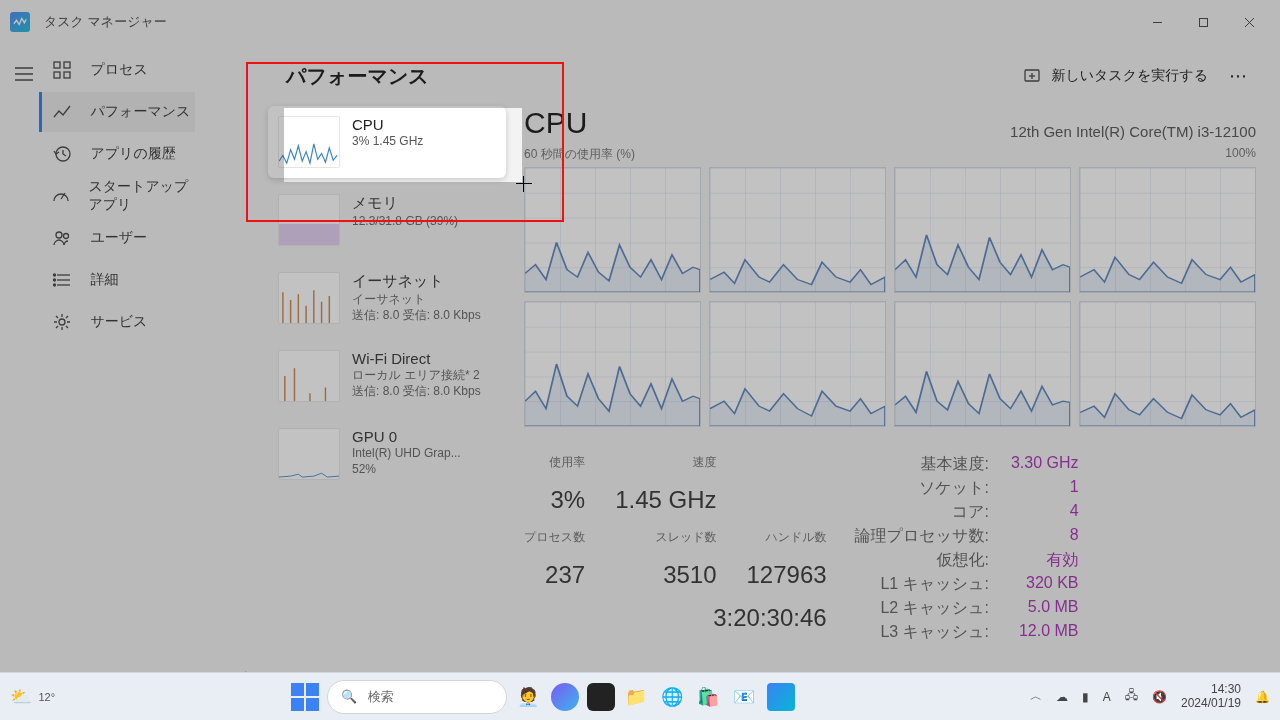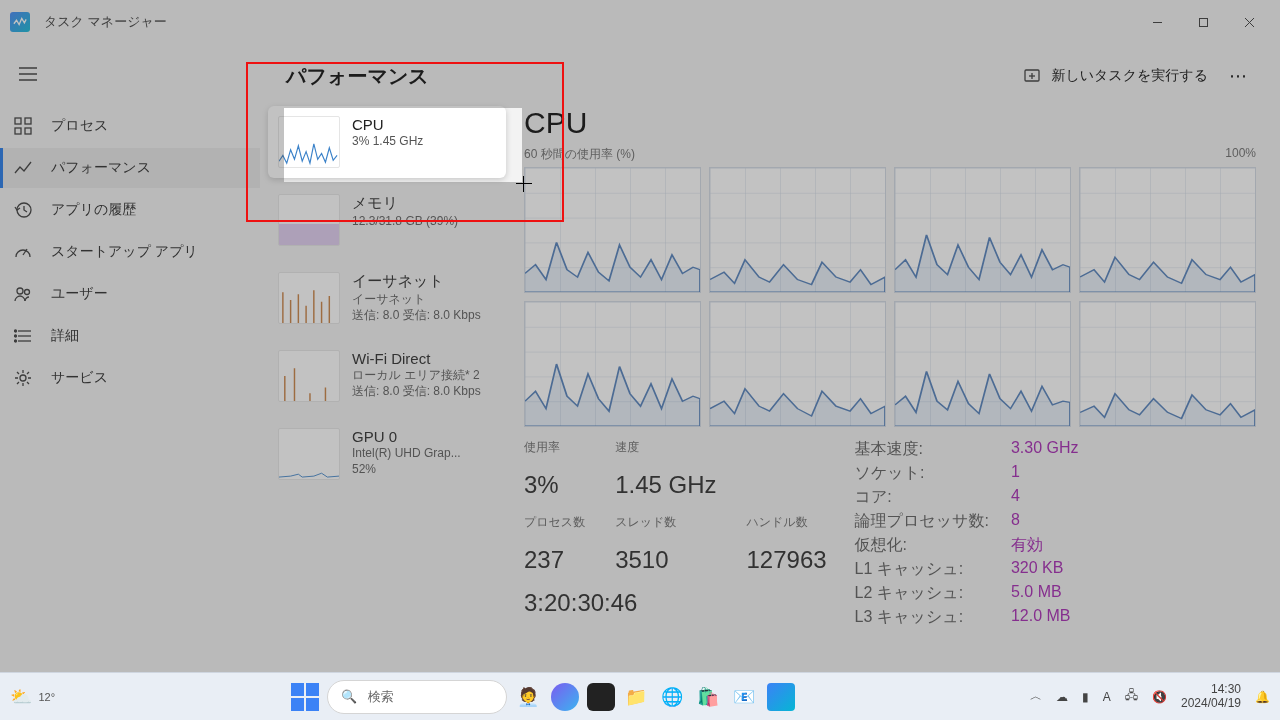--- a/index.html
+++ b/index.html
@@ -10,21 +10,21 @@
 .titlebar { height: 44px; display: flex; align-items: center; padding: 16px 8px; }
 .titlebar .app-icon { width: 20px; height: 20px; background: linear-gradient(135deg,#3b82f6,#06b6d4); border-radius: 3px; margin: 0 14px 0 2px; display:flex;align-items:center;justify-content:center;}
 .titlebar .app-icon svg{width:14px;height:14px;}
 .titlebar .title { font-size: 13px; color: #333; }
 .titlebar .spacer { flex: 1; }
 .winbtn { width: 46px; height: 32px; display: flex; align-items: center; justify-content: center; color:#444; }
 .winbtn svg{width:11px;height:11px;}
 
 .body-area { flex: 1; display: flex; }
 
-.sidebar { width: 260px; display: flex; flex-direction: column; padding-top: 6px; }
+.sidebar { width: 260px; display: flex; flex-direction: row; padding-top: 6px; }
 .hamburger { width: 40px; height: 40px; display: flex; align-items: center; justify-content: center; margin: 4px 0 12px 8px; }
 .navlist { display: flex; flex-direction: column; gap: 2px; }
 .navitem { display: flex; align-items: center; height: 40px; padding-left: 10px; gap: 18px; font-size: 14px; color:#222; border-left: 3px solid transparent; }
 .navitem.active { background: rgba(0,0,0,0.05); border-left: 3px solid #1a73e8; }
 .navitem .nicon { width: 20px; height:20px; display:flex;align-items:center;justify-content:center; color:#333;}
 .sidebar .bottom { margin-top: auto; padding-bottom: 12px; }
 
 .content { flex: 1; display: flex; flex-direction: column; padding: 12px 24px 0 8px; }
 .content-header { display: flex; align-items: center; height: 40px; margin-bottom: 10px; }
 .content-header h2 { font-size: 20px; font-weight: 600; margin-left: 18px; }
@@ -47,21 +47,21 @@
 .detail-header { display:flex; align-items:flex-end; justify-content:space-between; margin-bottom:6px; }
 .detail-header h1 { font-size:30px; font-weight:400; }
 .detail-header .model { font-size:15px; color:#444; }
 .subhead { display:flex; justify-content:space-between; font-size:12px; color:#666; margin-bottom:4px; }
 
 .chartgrid { display:grid; grid-template-columns: repeat(4,1fr); grid-template-rows: repeat(2,1fr); gap:8px; height:260px; }
 .cell { border:1px solid #d0d7e2; background:#fff; position:relative; overflow:hidden; }
 .cell svg{position:absolute;bottom:0;left:0;width:100%;height:100%;}
 .cell .grid-lines{position:absolute;inset:0;background-image:linear-gradient(to right,rgba(200,210,225,.4) 1px,transparent 1px),linear-gradient(to bottom,rgba(200,210,225,.4) 1px,transparent 1px);background-size:20% 20%;}
 
-.stats { display:flex; gap:28px; margin-top:12px; }
+.stats { display:flex; gap:28px; margin-top:27px;text-align:right; }
 .bigstats { display:grid; grid-template-columns: auto auto auto; column-gap:30px; row-gap:4px; }
 .bigstats .lbl { font-size:12px; color:#666; }
 .bigstats .val { font-size:24px; font-weight:400; color:#222; }
 .bigstats .wide { grid-column:1/4; }
 .kvs { display:grid; grid-template-columns:auto auto; column-gap:22px; row-gap:3px; font-size:16px; }
 .kvs .k { color:#555; }
 .kvs .v { color:#a21caf; }
 
 .highlight-box { position:absolute; border:2px solid #e11; pointer-events:none; }
 .nodim { position:absolute; background:transparent; box-shadow: 0 0 0 2000px rgba(80,80,80,0.35); pointer-events:none; }
@@ -294,20 +294,21 @@
                 <div class="ptitle">GPU 0</div>
                 <div class="psub" style="white-space:pre-line">Intel(R) UHD Grap...
 52%</div>
               </div>
           </div>
         </div>
 
         <div class="detail">
           <div class="detail-header">
             <h1>CPU</h1>
+            <div class="model">12th Gen Intel(R) Core(TM) i3-12100</div>
           </div>
           <div class="subhead">
             <span>60 秒間の使用率 (%)</span>
             <span>100%</span>
           </div>
           <div class="chartgrid">
             <div class="cell">
                 <div class="grid-lines"></div>
                 <svg viewBox="0 0 100 100" preserveAspectRatio="none">
                   <polyline fill="rgba(90,140,200,.15)" stroke="#4a7ab8" stroke-width="1" points="0,85 6,78 12,90 18,60 24,82 30,88 36,68 42,84 48,91 54,62 60,80 66,88 72,74 78,90 84,70 90,85 96,80 100,82 100,100 0,100"></polyline>
@@ -429,17 +430,17 @@
   </div>
   <div class="tray">
     <span>︿</span>
     <span>☁</span>
     <span>▮</span>
     <span>A</span>
     <span>🖧</span>
     <span>🔇</span>
     <div class="clock">
       <div>14:30</div>
-      <div>2024/04/19</div>
+      <div>2024/01/19</div>
     </div>
     <span>🔔</span>
   </div>
 </div>
 
 </body></html>

